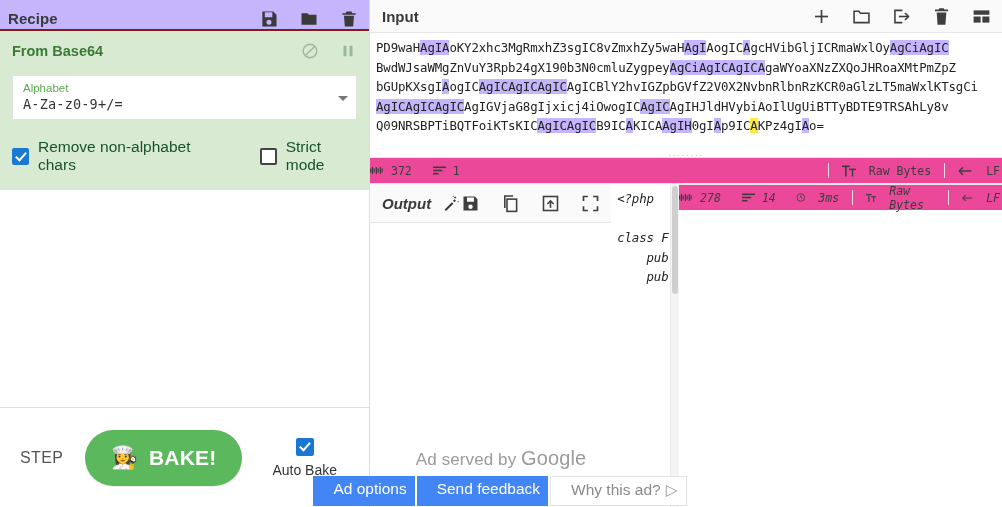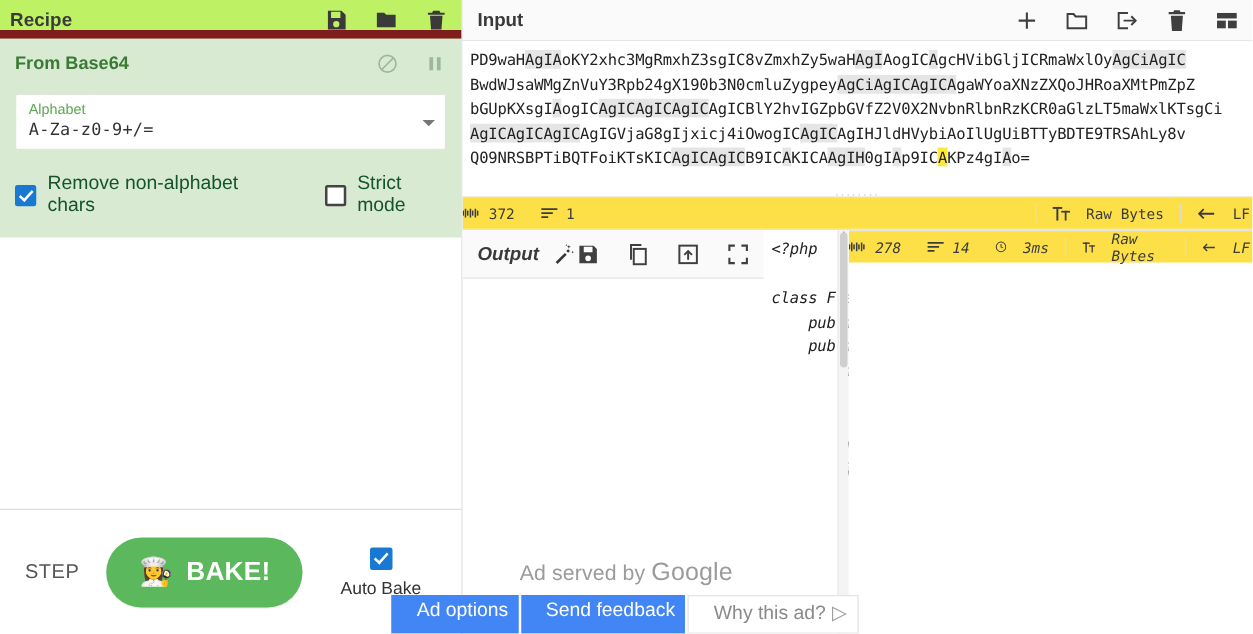--- a/index.html
+++ b/index.html
@@ -18,22 +18,22 @@
     width: 370px; height: 507px;
     display: flex; flex-direction: column;
     background: #fff;
     border-right: 1px solid #ddd;
     position: relative;
   }
   .pane-title-bar {
     height: 31px; min-height: 31px;
     display: flex; align-items: center;
     padding: 8px 10px 0 8px;
-    background: #bef264;
-    border-bottom: 7px solid #7f1d1d;
+    background: #c4b5fd;
+    border-bottom: 2px solid #7f1d1d;
   }
   .pane-title {
     font-size: 15px; font-weight: bold; color: #3a3a3a;
     letter-spacing: .1px;
   }
   .pane-title-icons { margin-left: auto; display: flex; align-items: center; gap: 20px; }
   .ticon { width: 20px; height: 20px; color: #3a3a3a; display: block; }
   .ticon svg { display:block; width:100%; height:100%; fill: currentColor; }
 
   
@@ -142,27 +142,27 @@
     padding: 5px 0 0 6px;
   }
   .mono {
     font-family: "DejaVu Sans Mono", monospace;
     font-size: 12.4px;
     line-height: 19.6px;
     color: #222;
     white-space: pre;
     letter-spacing: -0.12px;
   }
-  .hl { background: #e5e5e5; }
+  .hl { background: #c4b5fd; }
   .hl-y { background: #ffe93d; }
 
   .io-status {
     height: 26px; min-height: 26px;
     display: flex; align-items: center;
-    background: #fde047;
+    background: #ec4899;
     border-top: 1px solid #e6e6e6;
     padding: 0 2px 0 0;
     font-size: 11.5px; color: #444;
     font-family: "DejaVu Sans Mono", monospace;
   }
   .stat { display: flex; align-items: center; gap: 6px; margin-right: 20px; }
   .stat-ico { width: 15px; height: 11px; color: #3c3c3c; }
   .stat-ico svg { display:block; width:100%; height:100%; }
   .stat-right { margin-left: auto; display: flex; align-items: center; gap: 13px; padding-right: 0; }
   .stat-sep { width: 1px; height: 15px; background: #dcdcdc; }

